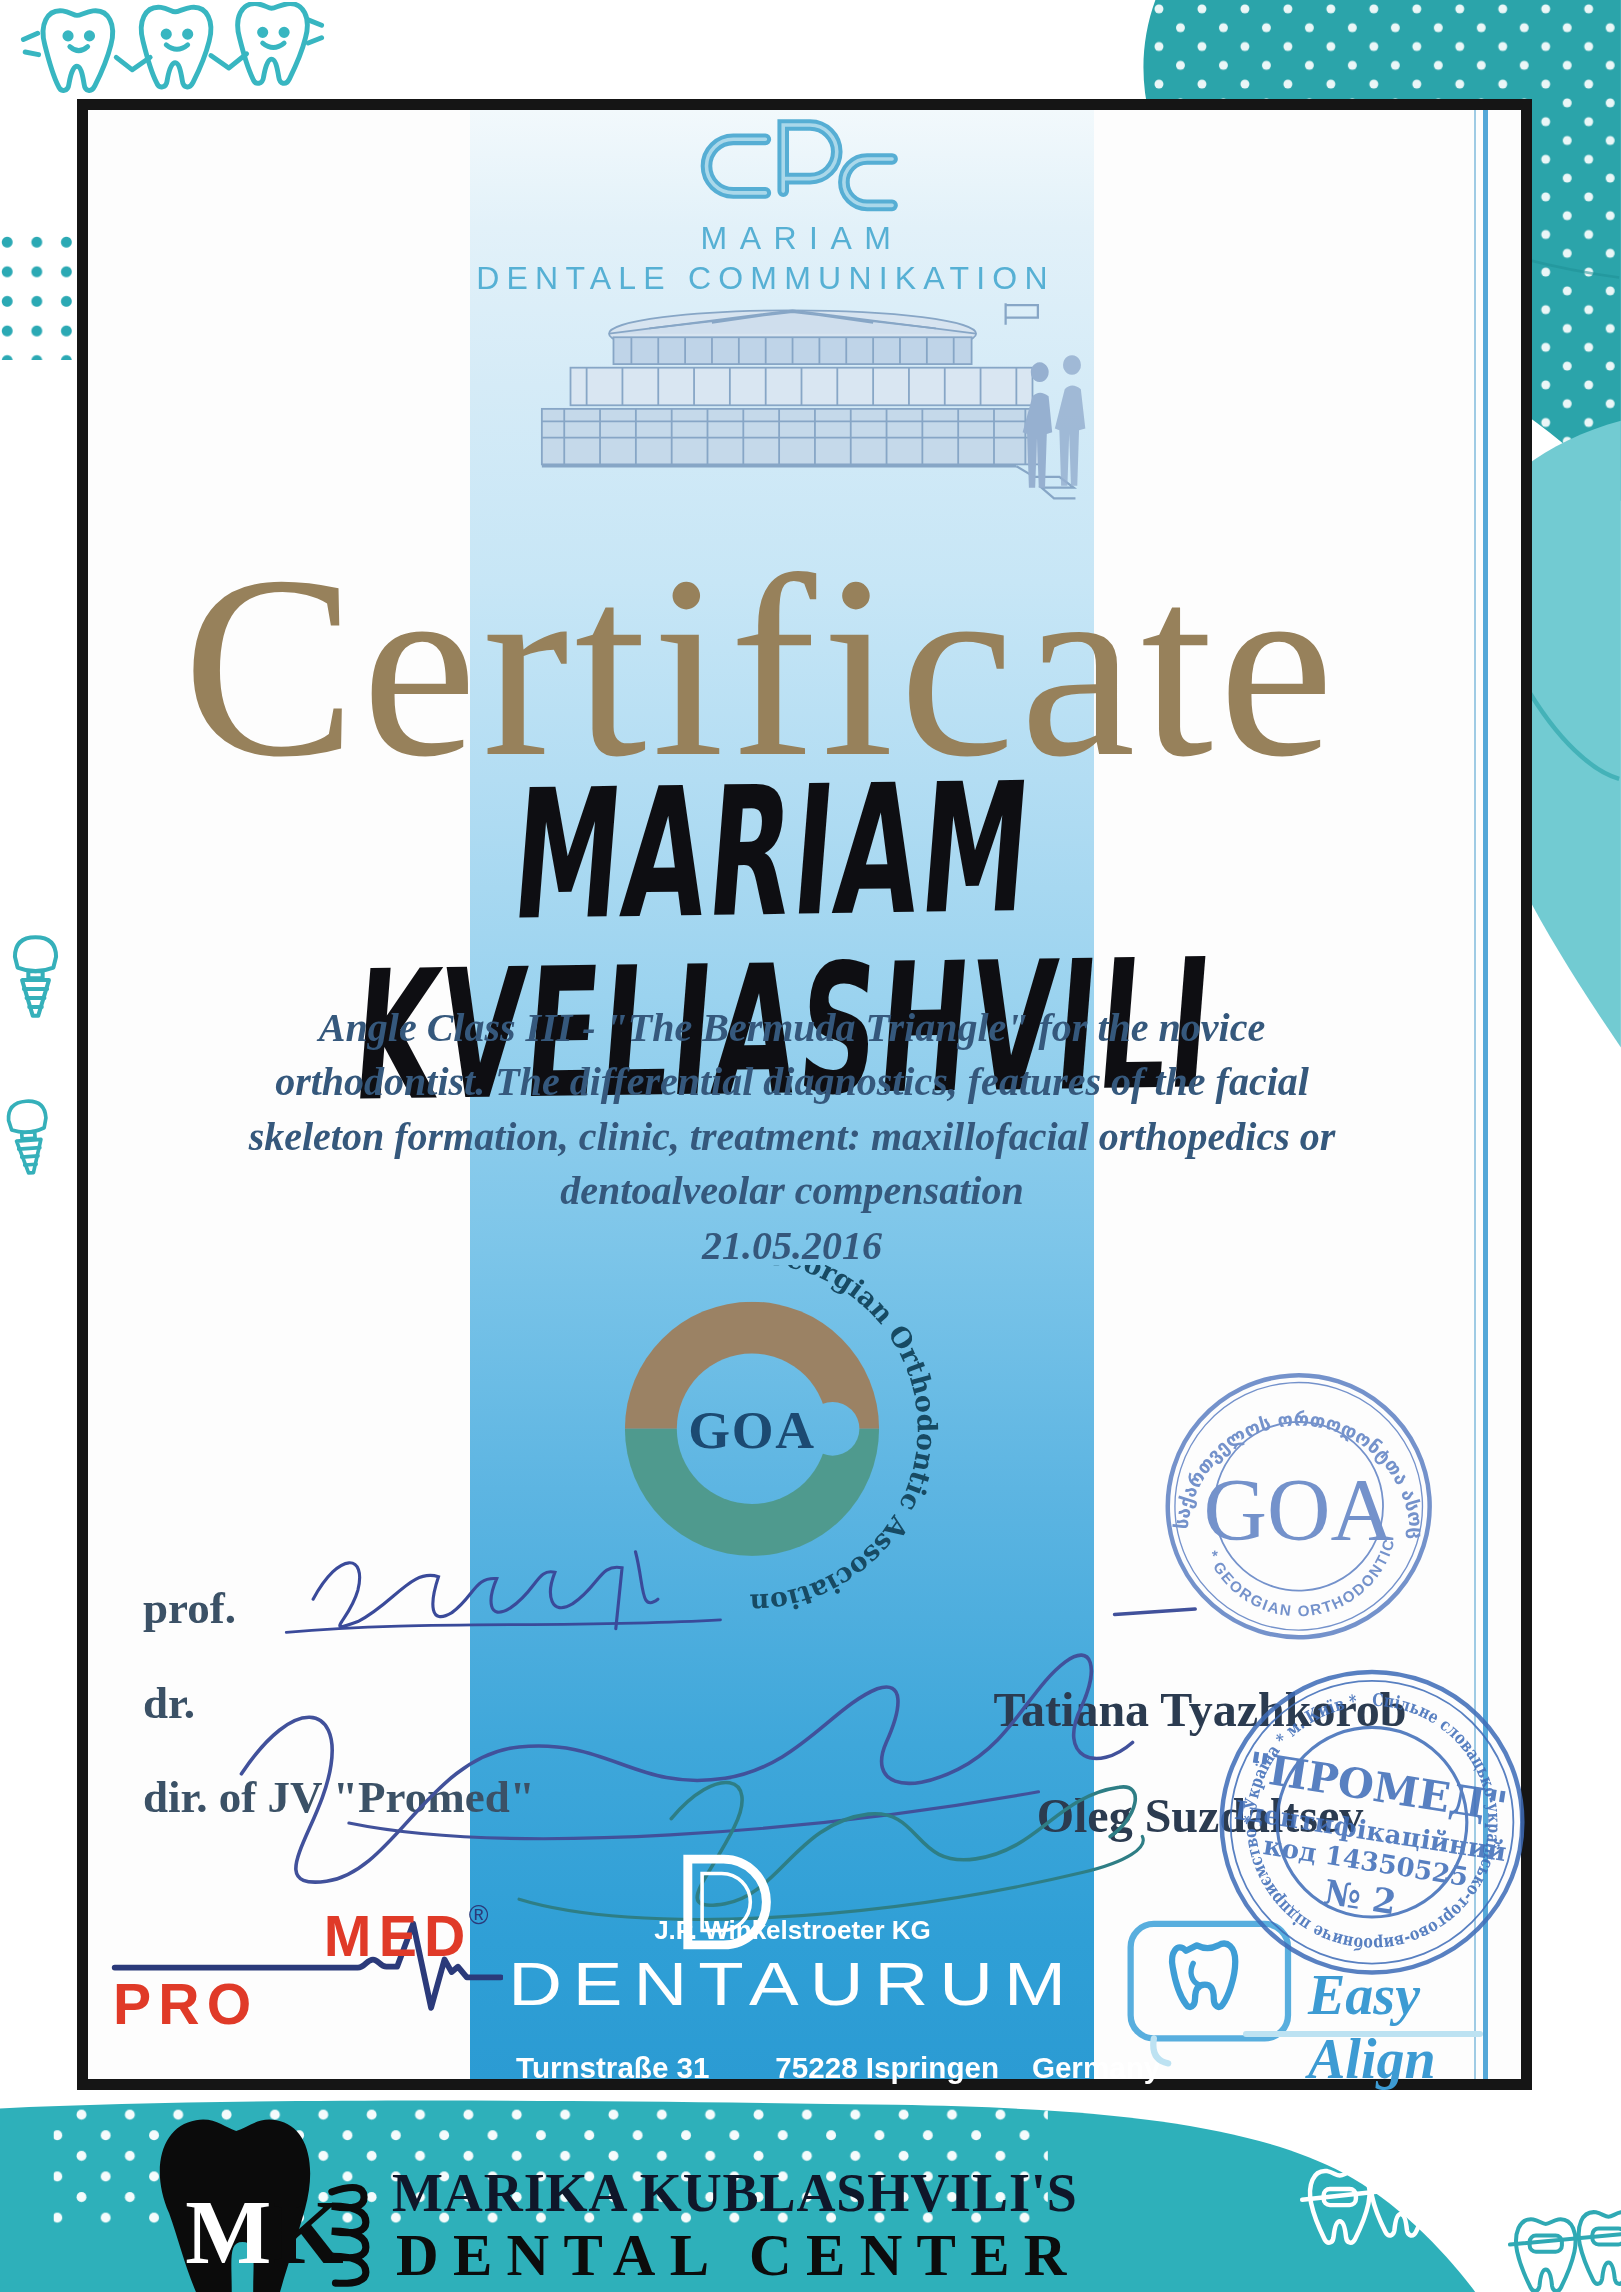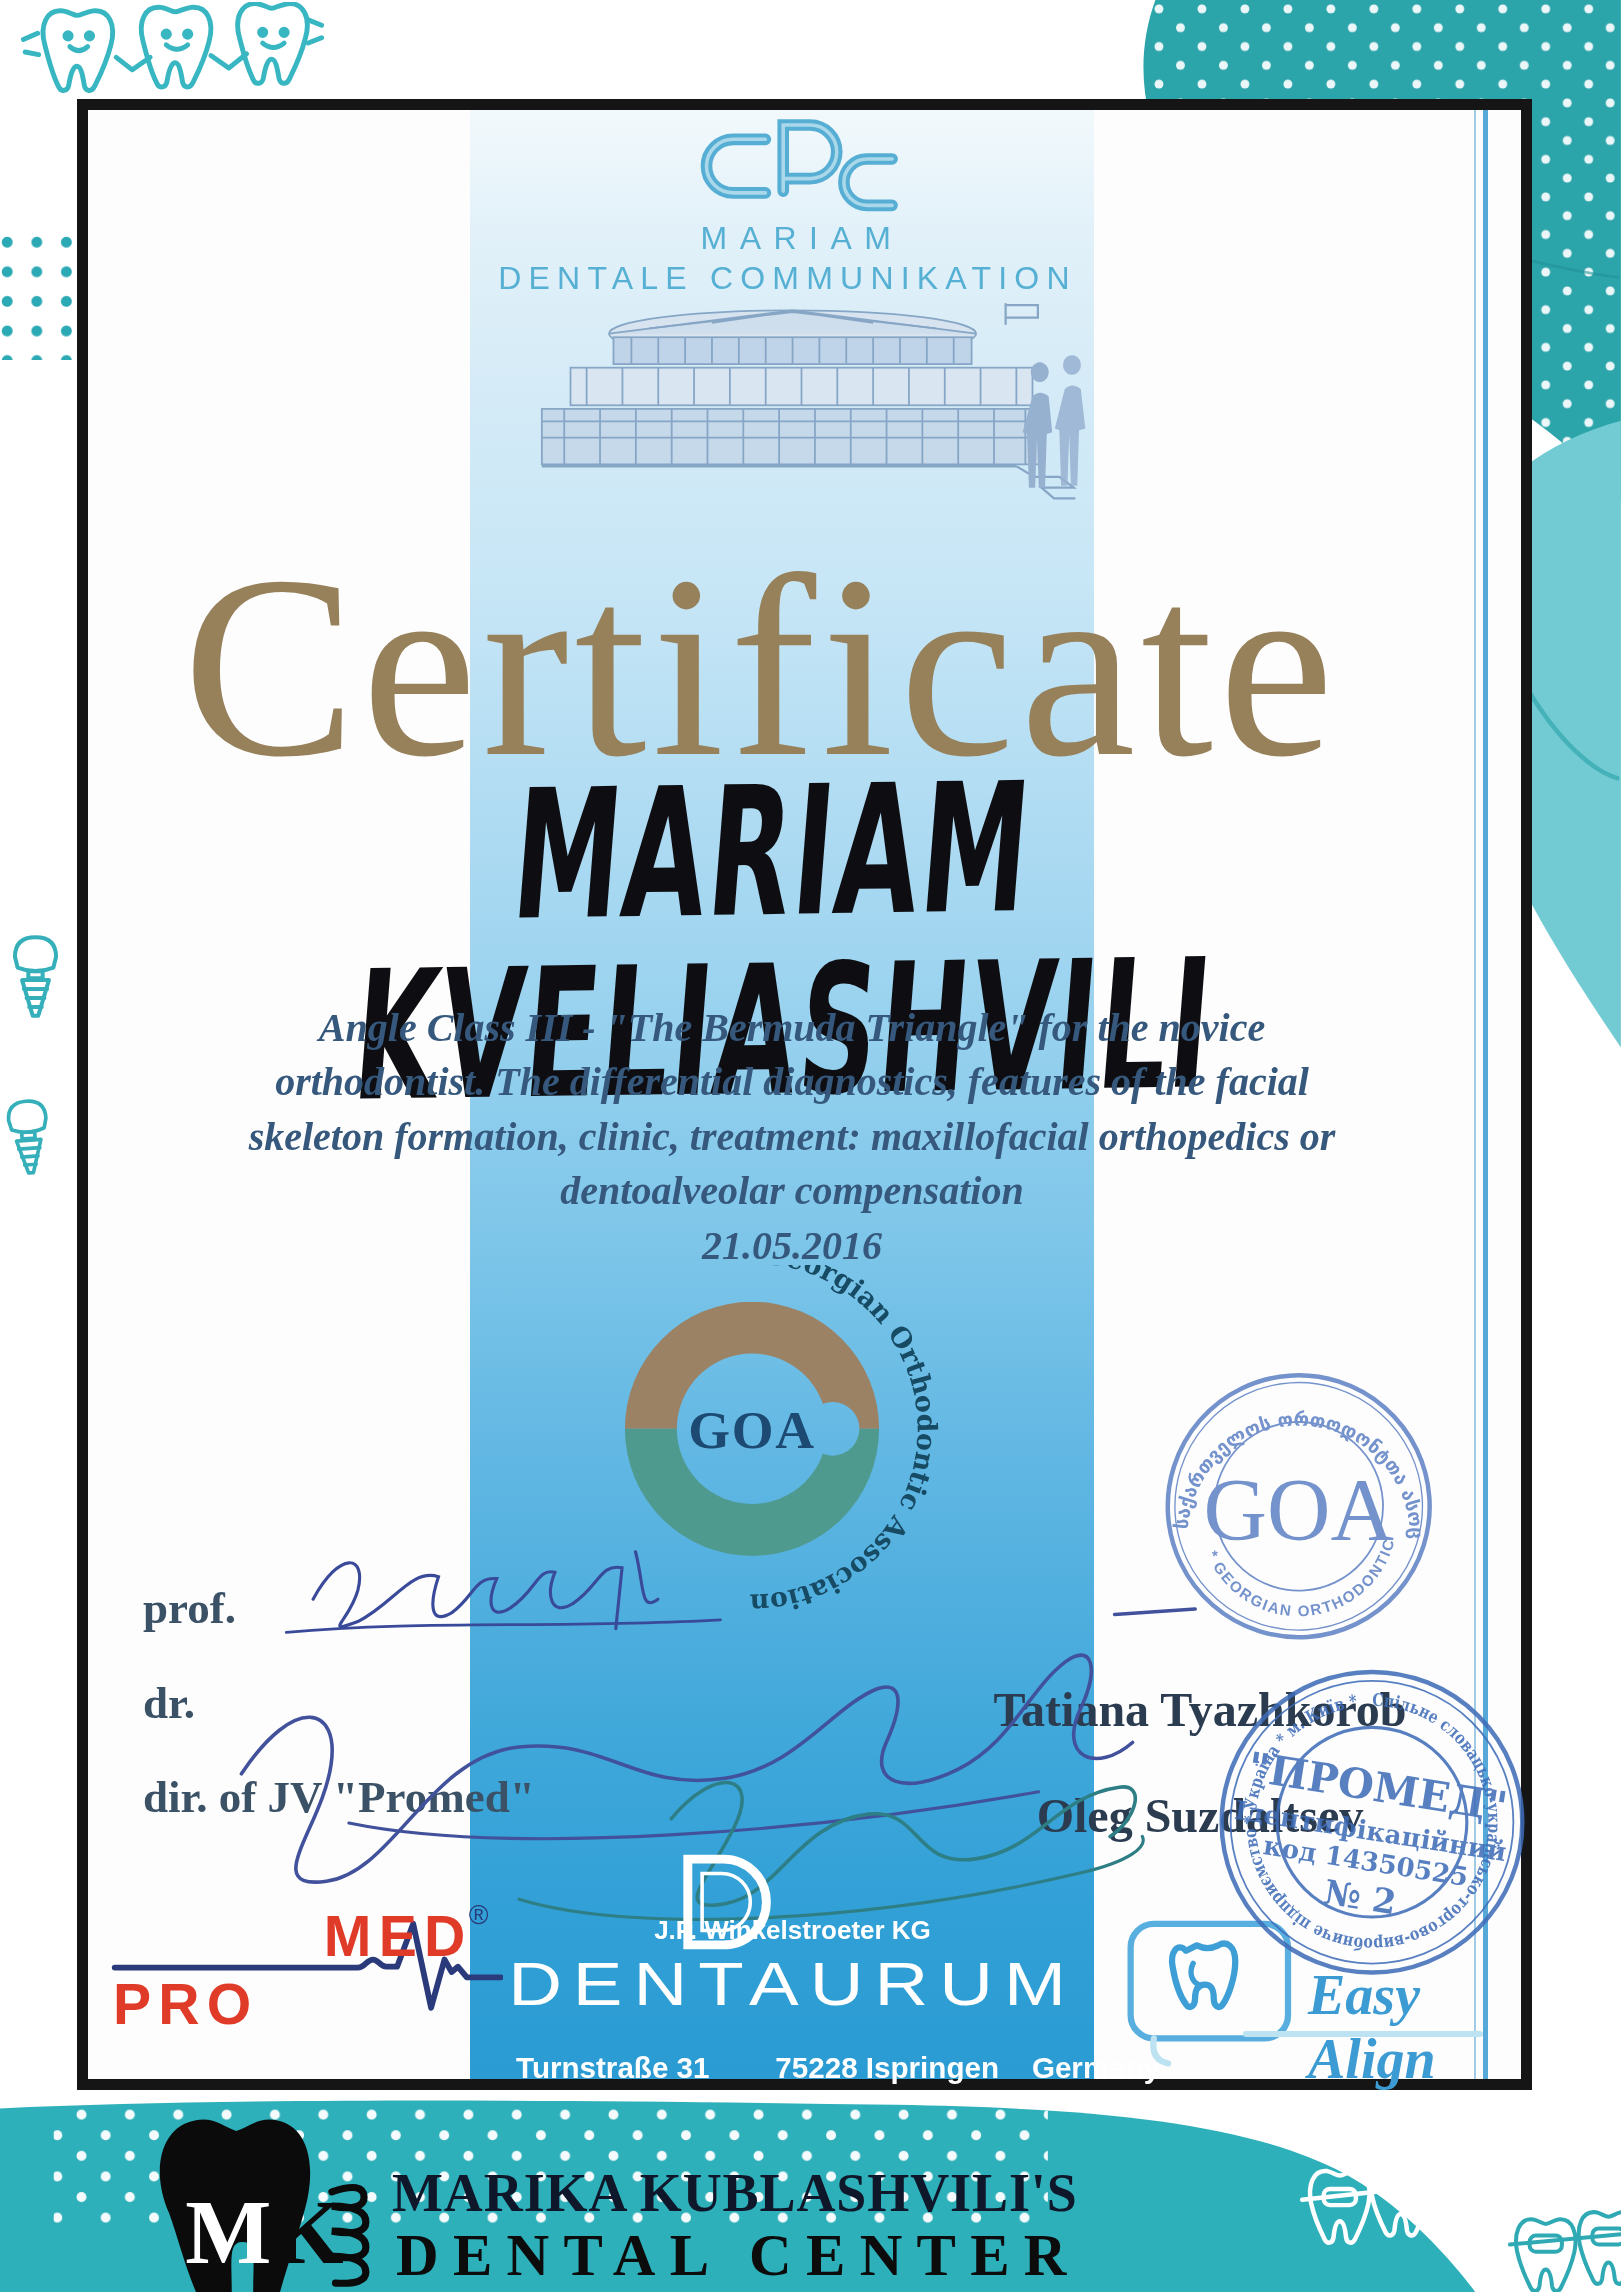--- a/index.html
+++ b/index.html
@@ -8,21 +8,21 @@
   .abs{position:absolute;}
   
   .cert-sheet{left:77px;top:99px;width:1433px;height:1969px;border:11.6px solid #151515;background:#fdfdfd;}
   .stripe{left:470px;top:110px;width:624px;height:1969px;
     background:linear-gradient(180deg,#f2f9fc 0%,#e2f1f9 6%,#d5ebf7 14%,#c7e6f6 24%,#b3ddf3 34%,
       #9bd3ef 45%,#7cc5e9 58%,#5db5e2 70%,#3fa7da 83%,#2f9fd6 93%,#2b9bd3 100%);}
   .bline1{left:1474px;top:110px;width:1.8px;height:1969px;background:#9fcbe4;}
   .bline2{left:1483px;top:110px;width:5.4px;height:1969px;background:#55a8d8;}
   .issuer-line{color:#56b0d4;font-family:"Liberation Sans",sans-serif;text-align:center;font-weight:400;}
   .issuer1{left:578px;top:220px;width:448px;font-size:32px;letter-spacing:12.5px;}
-  .issuer2{left:474px;top:260px;width:627px;font-size:32px;letter-spacing:7.2px;}
+  .issuer2{left:452px;top:260px;width:627px;font-size:32px;letter-spacing:7.2px;}
   .title{left:107px;top:536px;width:1308px;text-align:center;font-size:260px;line-height:1;
          color:#97815b;letter-spacing:5.4px;font-weight:400;}
   .recipient{left:94px;top:763px;width:1343px;text-align:center;font-size:179px;line-height:1;
          color:#0e0e12;font-family:"DejaVu Sans",sans-serif;font-weight:bold;letter-spacing:3.6px;
          transform:scaleX(.6) skewX(-8deg) rotate(-.5deg);}
   .course{left:116px;top:1001px;width:1352px;text-align:center;font-size:40px;line-height:1.36;
          color:#35587c;font-weight:bold;font-style:italic;}
   .course .date-line{font-style:italic;}
   .sig-label{color:#3b5166;font-size:45px;font-weight:bold;}
   .sig-name{width:466px;text-align:center;color:#2b3b50;font-size:48px;font-weight:bold;}

